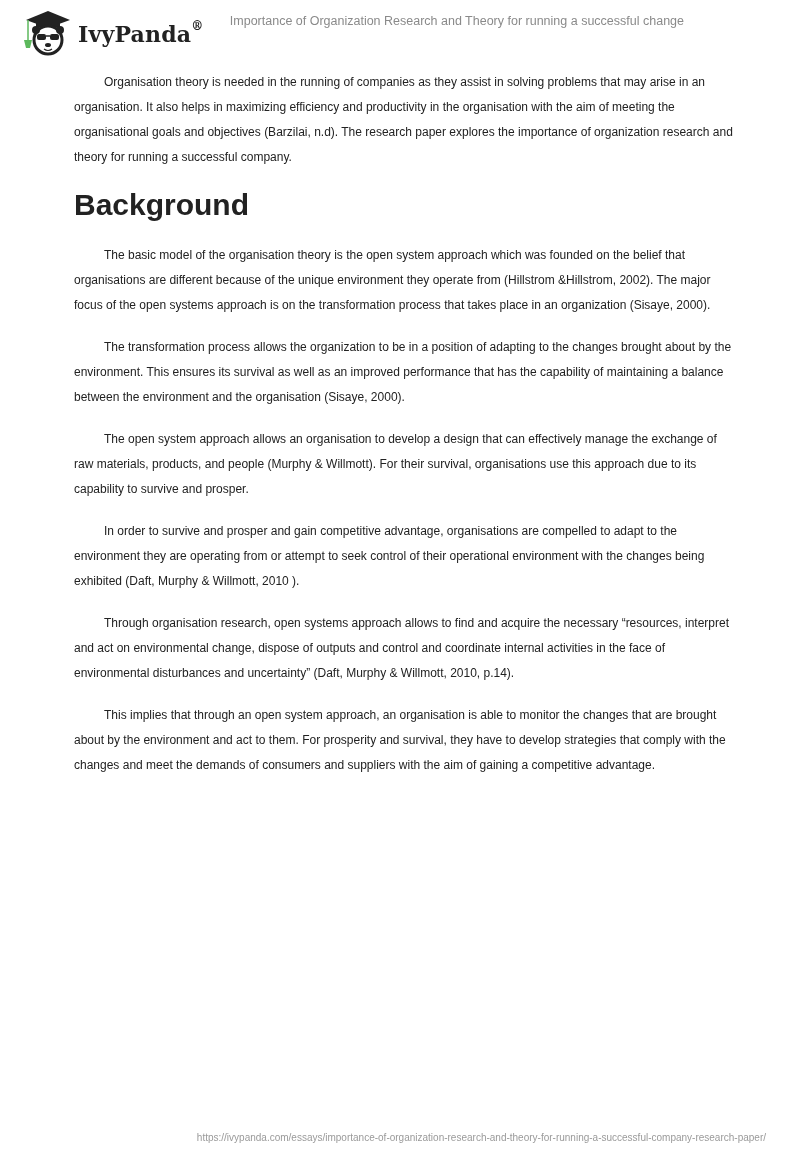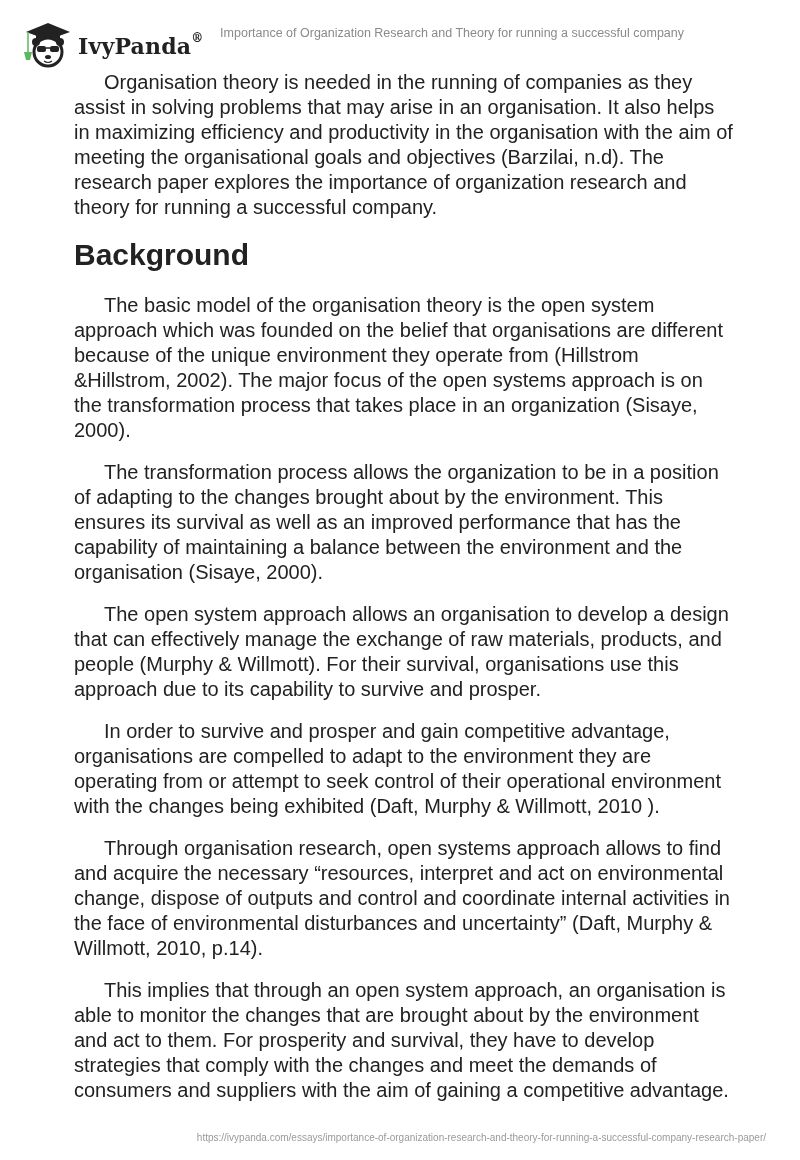--- a/index.html
+++ b/index.html
@@ -9,21 +9,21 @@
       background: #ffffff;
       overflow: hidden;
     }
     body {
       position: relative;
       font-family: "Liberation Sans", sans-serif;
       color: #222222;
     }
     .header {
       position: absolute;
-      top: 12px; left: 0;
+      top: 0; left: 0;
       width: 716px;
       height: 60px;
     }
     .logo {
       position: absolute;
       left: 16px;
       top: 8px;
       display: flex;
       align-items: center;
     }
@@ -54,21 +54,21 @@
       color: #8a8a8a;
       white-space: nowrap;
     }
     .content {
       position: absolute;
       left: 74px;
       top: 70px;
       width: 660px;
     }
     .para {
-      font-size: 20px;
+      font-size: 12px;
       line-height: 25px;
       color: #222222;
       text-indent: 30px;
       margin-bottom: 17px;
     }
     .section-heading {
       font-size: 30px;
       font-weight: bold;
       color: #222222;
       margin-top: 10px;
@@ -104,21 +104,21 @@
 
       <rect x="21" y="26" width="9" height="6" rx="2" fill="#222"></rect>
       <rect x="34" y="26" width="9" height="6" rx="2" fill="#222"></rect>
       <line x1="30" y1="28" x2="34" y2="28" stroke="#222" stroke-width="1.5"></line>
 
       <ellipse cx="32" cy="37" rx="3" ry="2" fill="#222"></ellipse>
       <path d="M28,41 Q32,44 36,41" stroke="#222" stroke-width="1.2" fill="none"></path>
     </svg>
     <span class="logo-text"><span>IvyPanda</span><span class="logo-reg">®</span></span>
   </div>
-  <div class="header-title">Importance of Organization Research and Theory for running a successful company</div>
+  <div class="header-title">Importance of Organization Research and Theory for running a successful change</div>
 </div>
 
 <div class="content">
   <p class="para">Organisation theory is needed in the running of companies as they assist in solving problems that may arise in an organisation. It also helps in maximizing efficiency and productivity in the organisation with the aim of meeting the organisational goals and objectives (Barzilai, n.d). The research paper explores the importance of organization research and theory for running a successful company.</p>
   <h2 class="section-heading">Background</h2>
   <p class="para">The basic model of the organisation theory is the open system approach which was founded on the belief that organisations are different because of the unique environment they operate from (Hillstrom &amp;Hillstrom, 2002). The major focus of the open systems approach is on the transformation process that takes place in an organization (Sisaye, 2000).</p>
   <p class="para">The transformation process allows the organization to be in a position of adapting to the changes brought about by the environment. This ensures its survival as well as an improved performance that has the capability of maintaining a balance between the environment and the organisation (Sisaye, 2000).</p>
   <p class="para">The open system approach allows an organisation to develop a design that can effectively manage the exchange of raw materials, products, and people (Murphy &amp; Willmott). For their survival, organisations use this approach due to its capability to survive and prosper.</p>
   <p class="para">In order to survive and prosper and gain competitive advantage, organisations are compelled to adapt to the environment they are operating from or attempt to seek control of their operational environment with the changes being exhibited (Daft, Murphy &amp; Willmott, 2010 ).</p>
   <p class="para">Through organisation research, open systems approach allows to find and acquire the necessary “resources, interpret and act on environmental change, dispose of outputs and control and coordinate internal activities in the face of environmental disturbances and uncertainty” (Daft, Murphy &amp; Willmott, 2010, p.14).</p>

